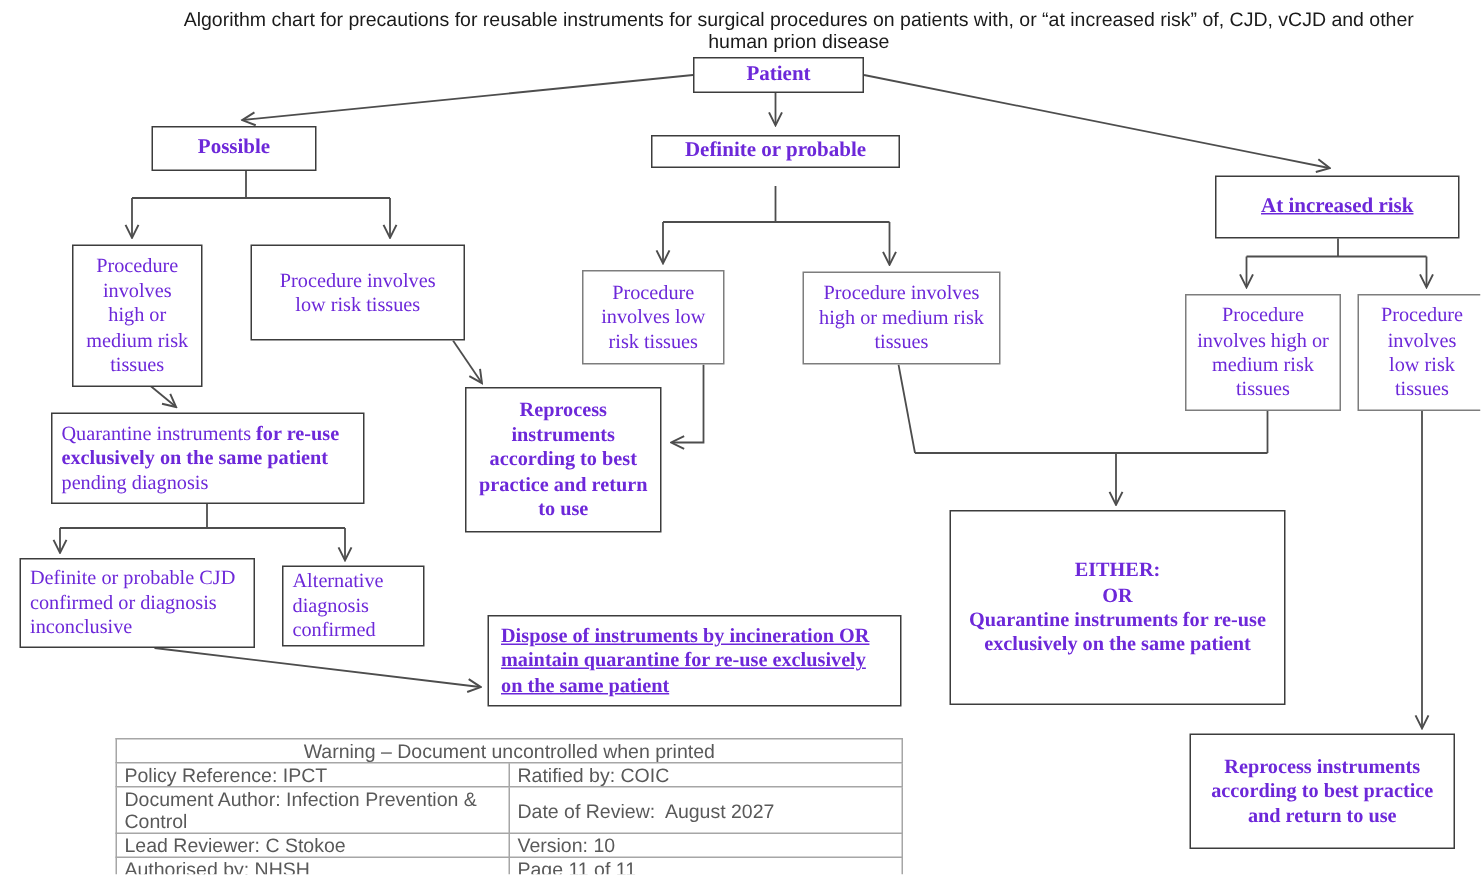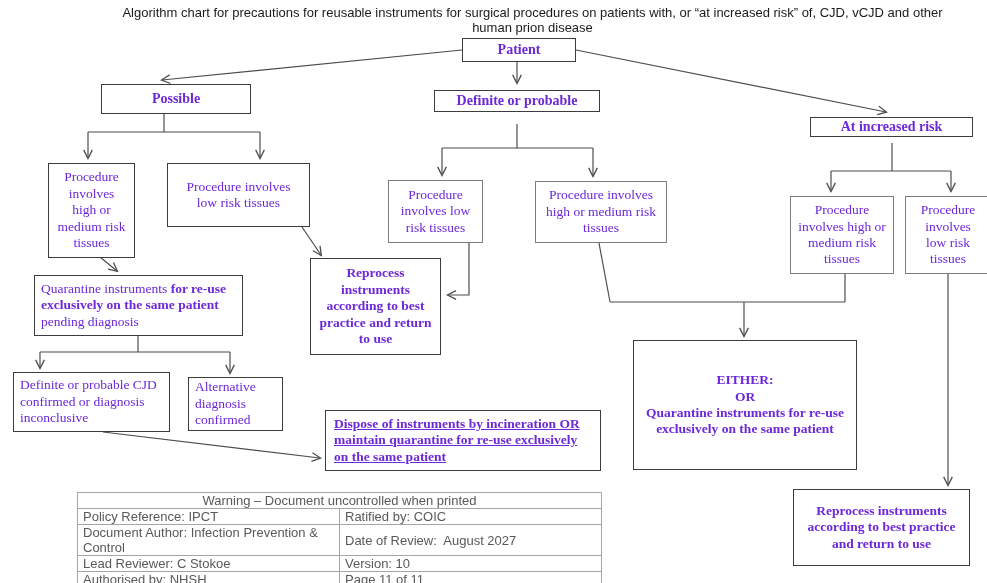--- a/index.html
+++ b/index.html
@@ -75,25 +75,25 @@
       <line x1="845" y1="274" x2="845" y2="302"></line>
       <line x1="610" y1="302" x2="845" y2="302"></line>
       <line x1="744" y1="302" x2="744" y2="336" marker-end="url(#arrow)"></line>
 
       <line x1="948" y1="274" x2="948" y2="485" marker-end="url(#arrow)"></line>
     </g>
   </svg>
 
   <div class="node bold" style="left:462px;top:38px;width:114px;height:24px;font-size:14px;">Patient</div>
 
-  <div class="node bold" style="left:101px;top:84px;width:150px;height:30px;font-size:14px;">Possible</div>
+  <div class="node bold" style="left:101px;top:84px;width:110px;height:30px;font-size:14px;">Possible</div>
 
   <div class="node bold" style="left:434px;top:90px;width:166px;height:22px;font-size:14px;">Definite or probable</div>
 
-  <div class="node bold" style="left:810px;top:117px;width:163px;height:20px;font-size:14px;">At increased risk</div>
+  <div class="node bold" style="left:810px;top:117px;width:163px;height:42px;font-size:14px;text-decoration:underline;">At increased risk</div>
 
   <div class="node" style="left:48px;top:163px;width:87px;height:95px;padding:1px 6px;">Procedure involves high or medium risk tissues</div>
 
   <div class="node" style="left:167px;top:163px;width:143px;height:64px;padding:1px 8px;">Procedure involves low risk tissues</div>
 
   <div class="node leftalign" style="left:34px;top:275px;width:209px;height:61px;padding:2px 6px;">
     <span style="display:inline;">
       <span>Quarantine instruments </span><b>for re-use exclusively on the same patient</b><span> pending diagnosis</span>
     </span>
   </div>

